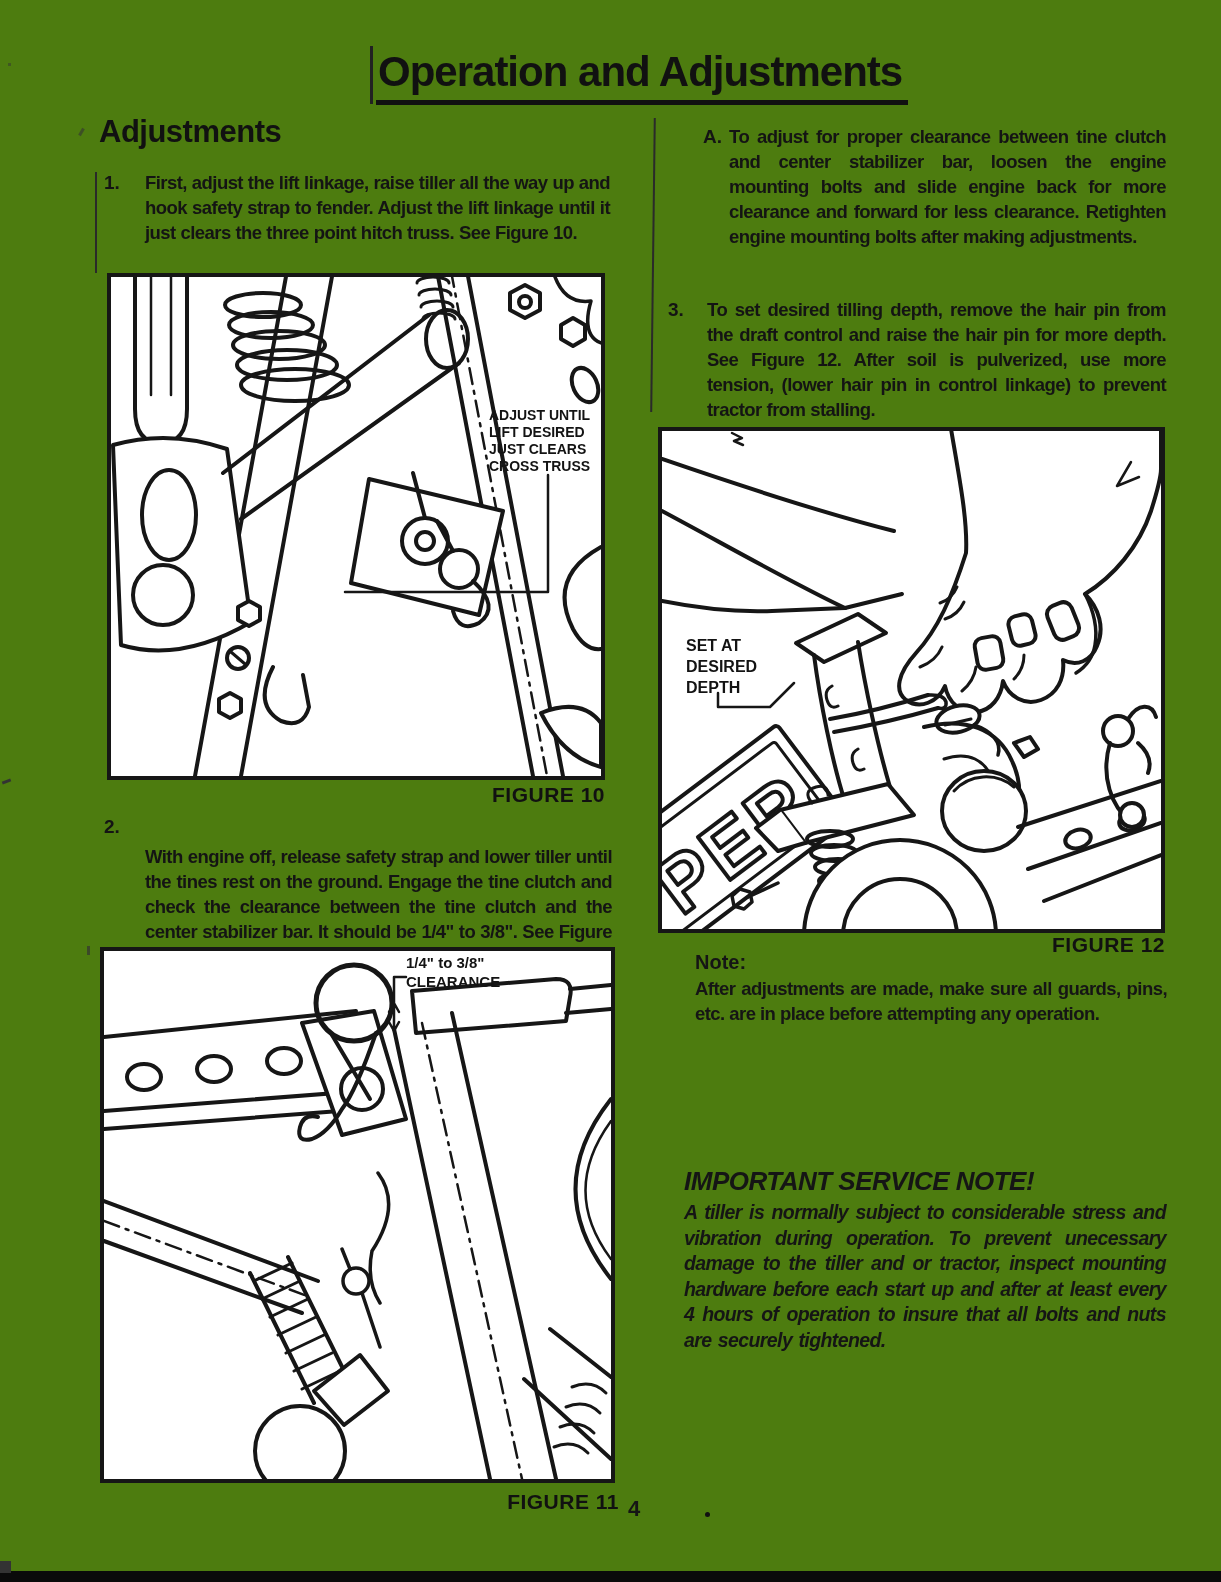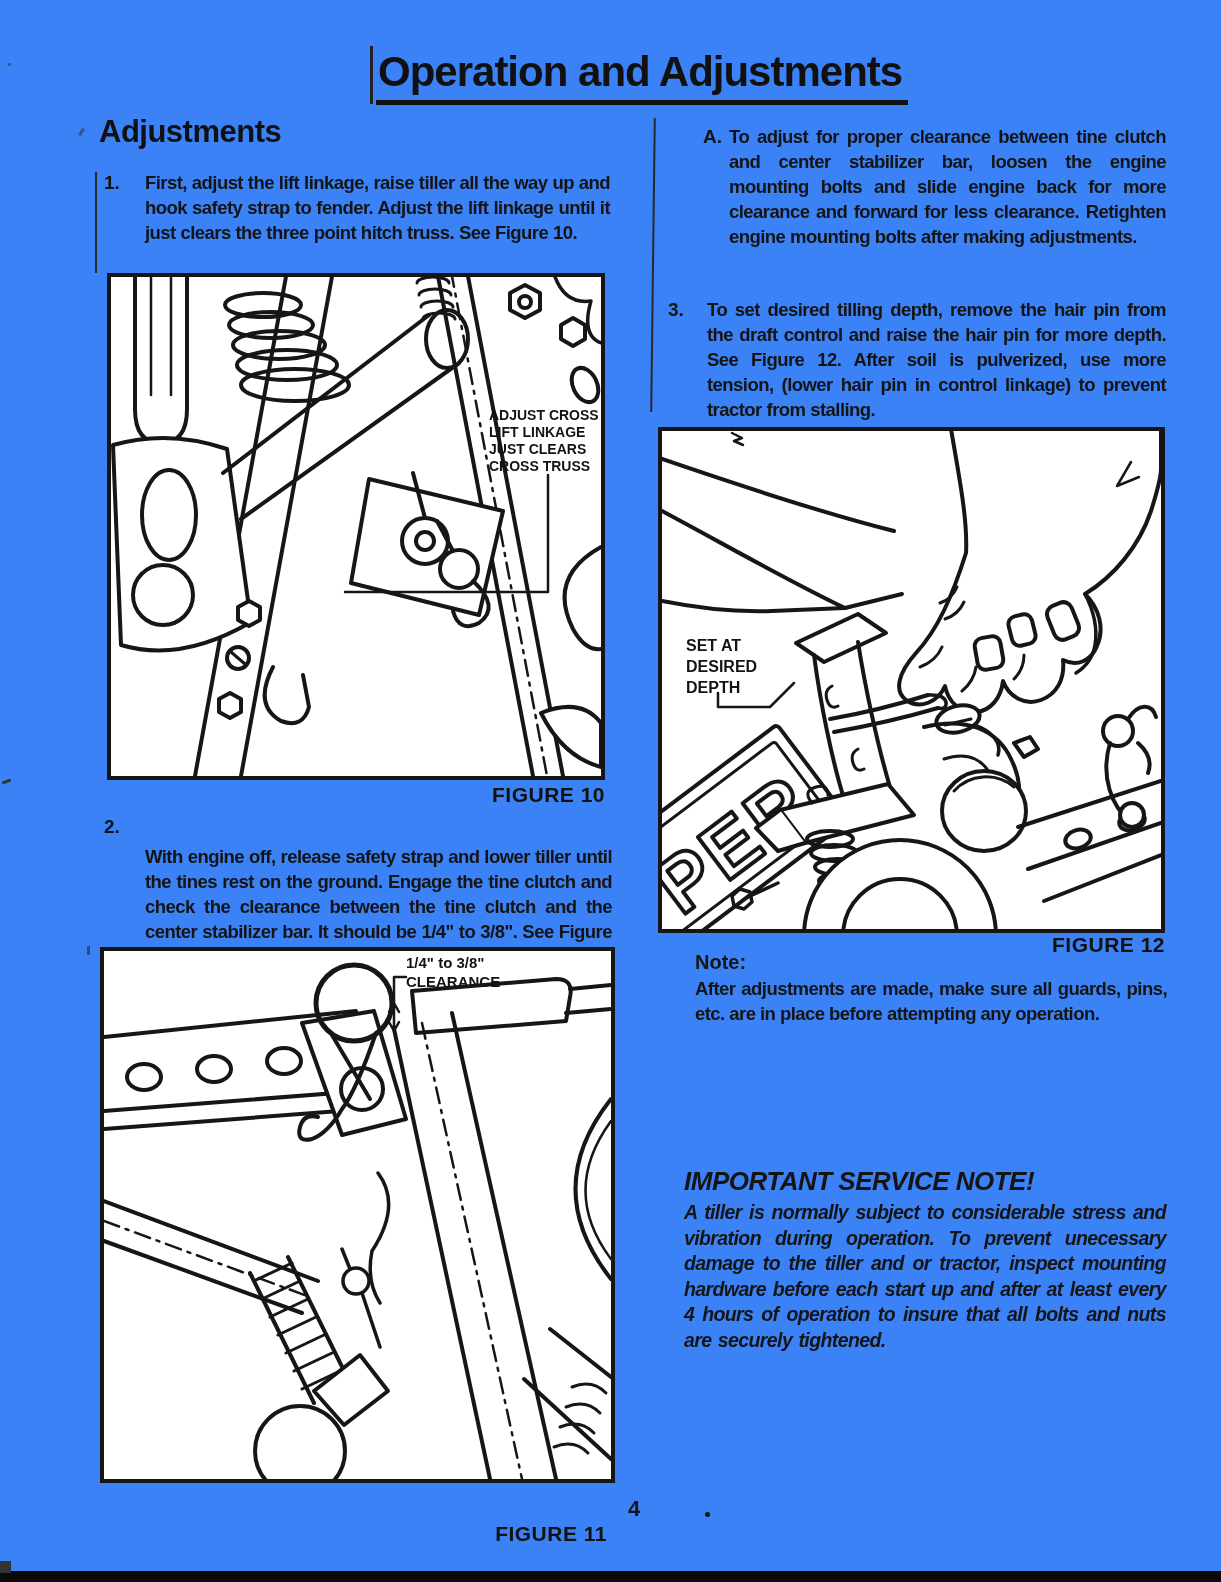--- a/index.html
+++ b/index.html
@@ -1,17 +1,17 @@
 <!DOCTYPE html>
 <html><head>
 <meta charset="utf-8">
 <style>
   html,body{margin:0;padding:0;background:#e8e8e8;}
   .page{
-    position:relative; width:1221px; height:1582px; background:#3b82f6;
+    position:relative; width:1221px; height:1582px; background:#4d7c0f;
     font-family:"Liberation Sans",sans-serif; color:#151515; overflow:hidden;
     margin:0 auto;
   }
   .abs{position:absolute;}
   
   .title{
     left:378px; top:48px; font-size:42px; font-weight:bold; letter-spacing:-1px;
     white-space:nowrap; color:#111;
   }
   .title-tick{left:370px; top:46px; width:3px; height:58px; background:#222;}
@@ -96,22 +96,22 @@
         <path d="M462,41 l12,7 v14 l-12,7 l-12,-7 v-14 Z" fill="#fff"></path>
         <path d="M442,-6 Q452,28 480,24 Q470,58 490,66" stroke-width="3.5"></path>
         <ellipse cx="474" cy="108" rx="12" ry="18" transform="rotate(-25 474 108)"></ellipse>
         <path d="M490,270 Q436,300 462,352 Q474,374 490,372"></path>
         <path d="M430,436 Q470,420 490,446 L490,490 Q452,480 430,436 Z" fill="#fff"></path>
         <path d="M162,390 Q142,428 170,444 Q192,452 198,430 L192,398"></path>
         <path d="M437,198 L437,315 L234,315" stroke-width="2.5"></path>
       </g>
     </svg>
     <div class="fig-callout" style="left:378px; top:130px; font-size:14px; line-height:17px;">
-      <div>ADJUST CROSS</div>
-      <div>LIFT LINKAGE</div>
+      <div>ADJUST UNTIL</div>
+      <div>LIFT DESIRED</div>
       <div>JUST CLEARS</div>
       <div>CROSS TRUSS</div>
     </div>
   </div>
   <div class="abs caption" style="left:107px; top:783px; width:498px;">FIGURE 10</div>
 
   <div class="abs para" style="left:104px; top:814px; width:508px;">
     <span class="num" style="width:41px;">2.</span>
     <span class="ptext" style="width:467px;margin-top:30px;">With engine off, release safety strap and lower tiller until the tines rest on the ground. Engage the tine clutch and check the clearance between the tine clutch and the center stabilizer bar. It should be 1/4" to 3/8". See Figure 11.</span>
   </div>
@@ -145,21 +145,21 @@
         <path d="M268,300 Q298,254 274,222 M268,300 Q262,330 276,352" stroke-width="3.5"></path>
         <circle cx="252" cy="330" r="13" stroke-width="3.5"></circle>
         <path d="M258,342 L276,396 M246,318 L238,298" stroke-width="3.5"></path>
       </g>
     </svg>
     <div class="fig-callout" style="left:302px; top:2px; font-size:15px; line-height:19px;">
       <div>1/4" to 3/8"</div>
       <div>CLEARANCE</div>
     </div>
   </div>
-  <div class="abs caption" style="left:92px; top:1490px; width:515px;margin-top:32px;">FIGURE 11</div>
+  <div class="abs caption" style="left:104px; top:1490px; width:515px;">FIGURE 11</div>
 
   <div class="abs para" style="left:703px; top:124px; width:463px;">
     <span class="num" style="width:26px;">A.</span>
     <span class="ptext" style="width:437px;">To adjust for proper clearance between tine clutch and center stabilizer bar, loosen the engine mounting bolts and slide engine back for more clearance and forward for less clearance. Retighten engine mounting bolts after making adjustments.</span>
   </div>
 
   <div class="abs para" style="left:668px; top:297px; width:498px;">
     <span class="num" style="width:39px;">3.</span>
     <span class="ptext" style="width:459px;">To set desired tilling depth, remove the hair pin from the draft control and raise the hair pin for more depth. See Figure 12. After soil is pulverized, use more tension, (lower hair pin in control linkage) to prevent tractor from stalling.</span>
   </div>

